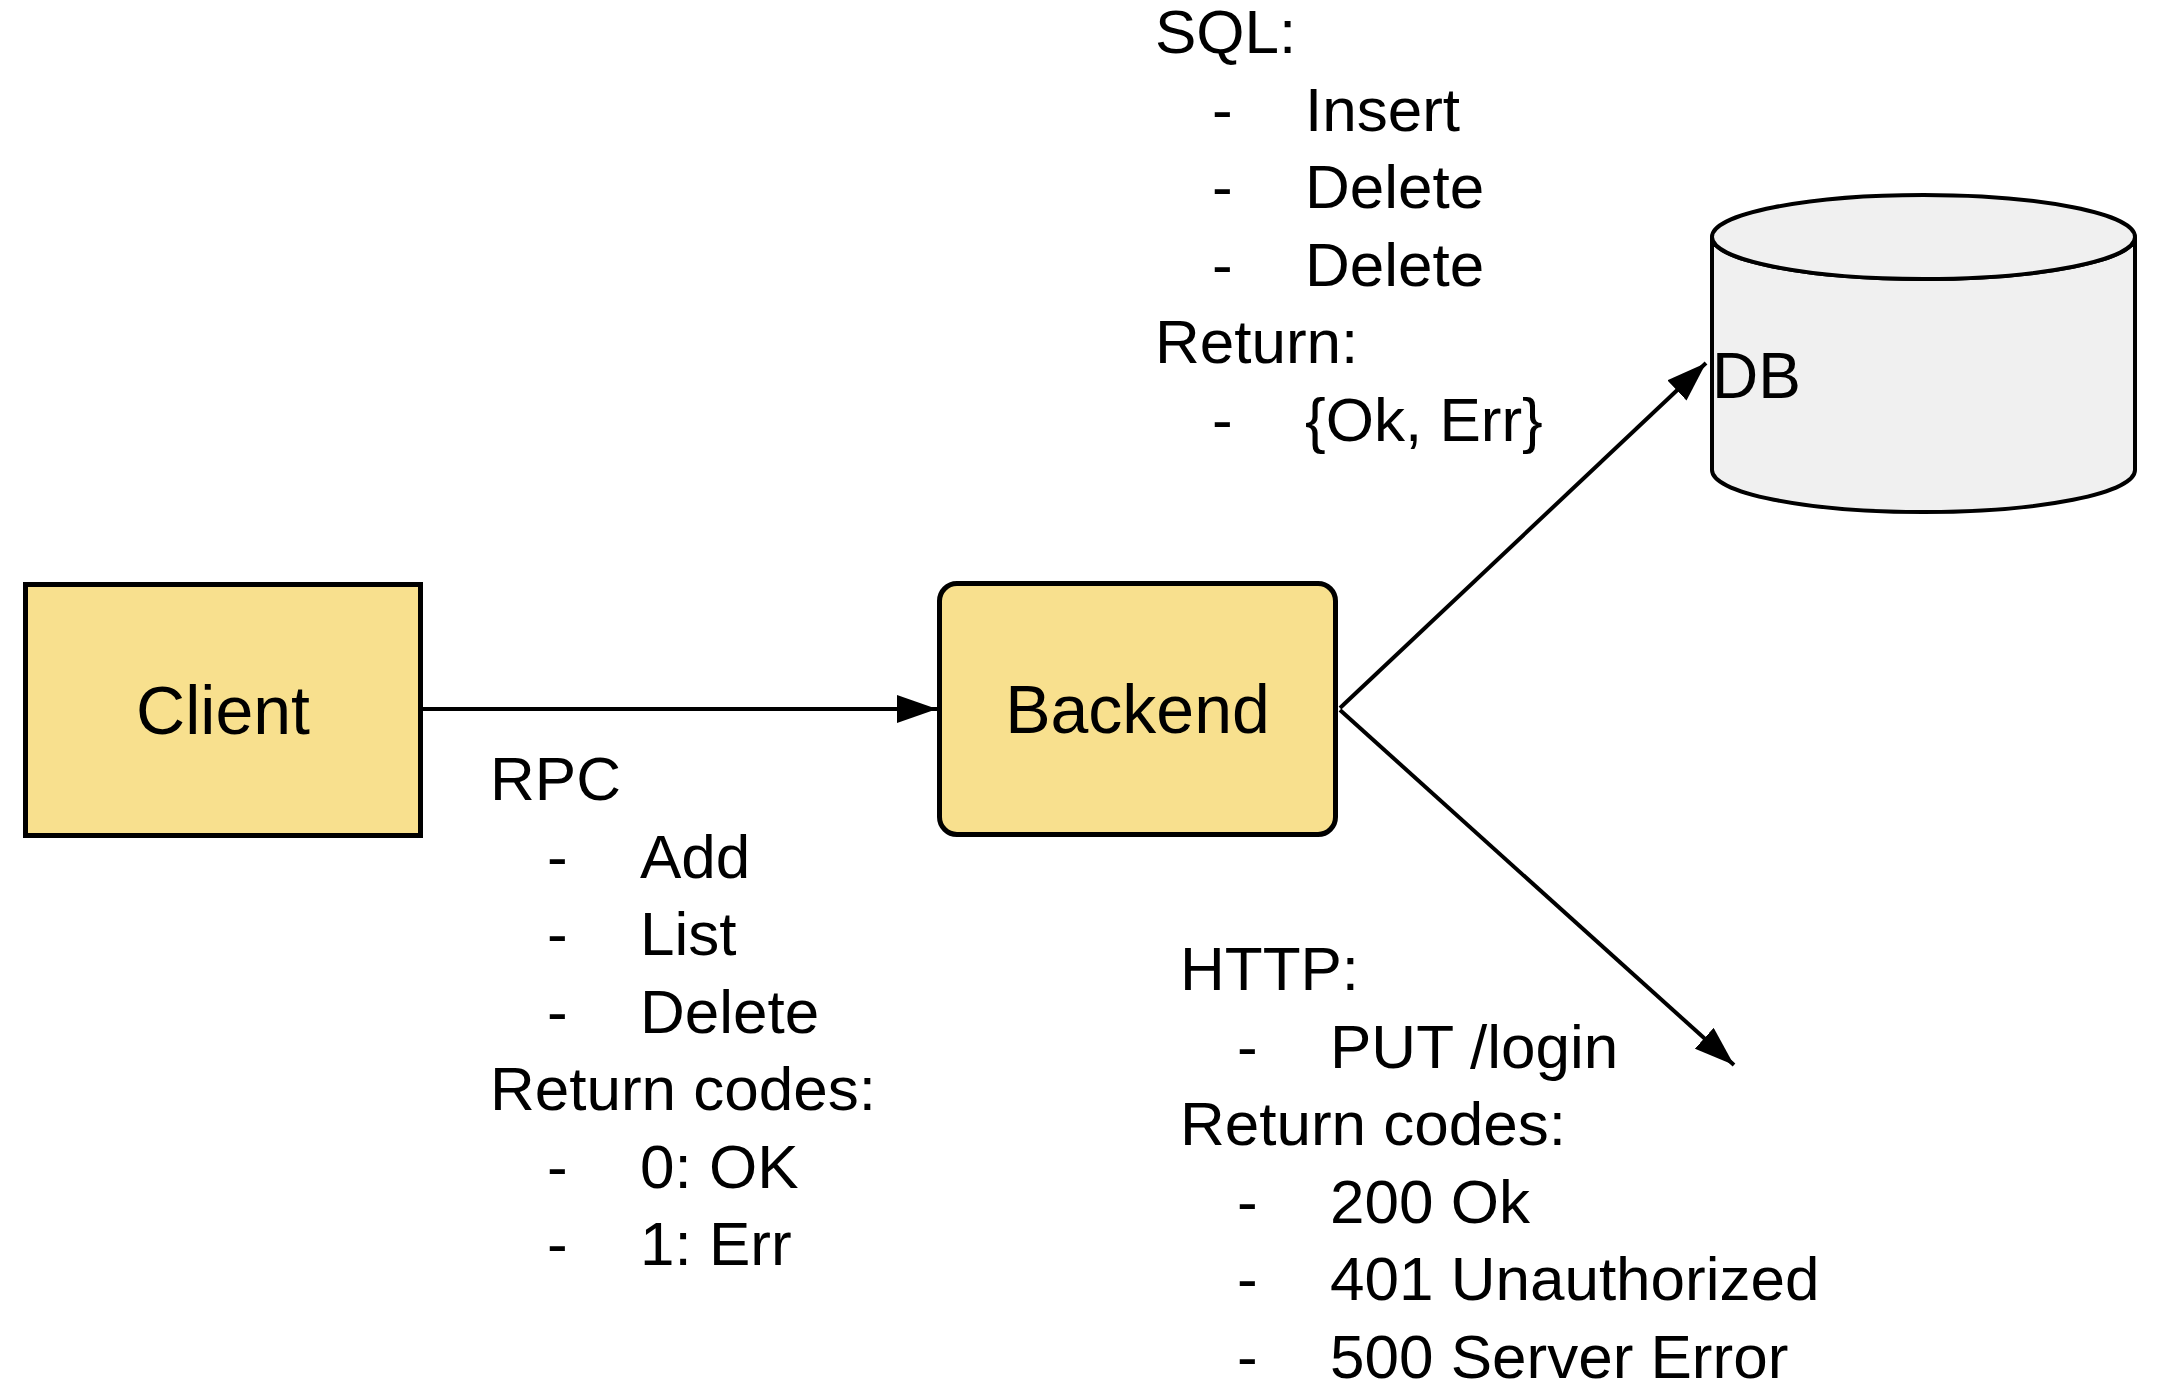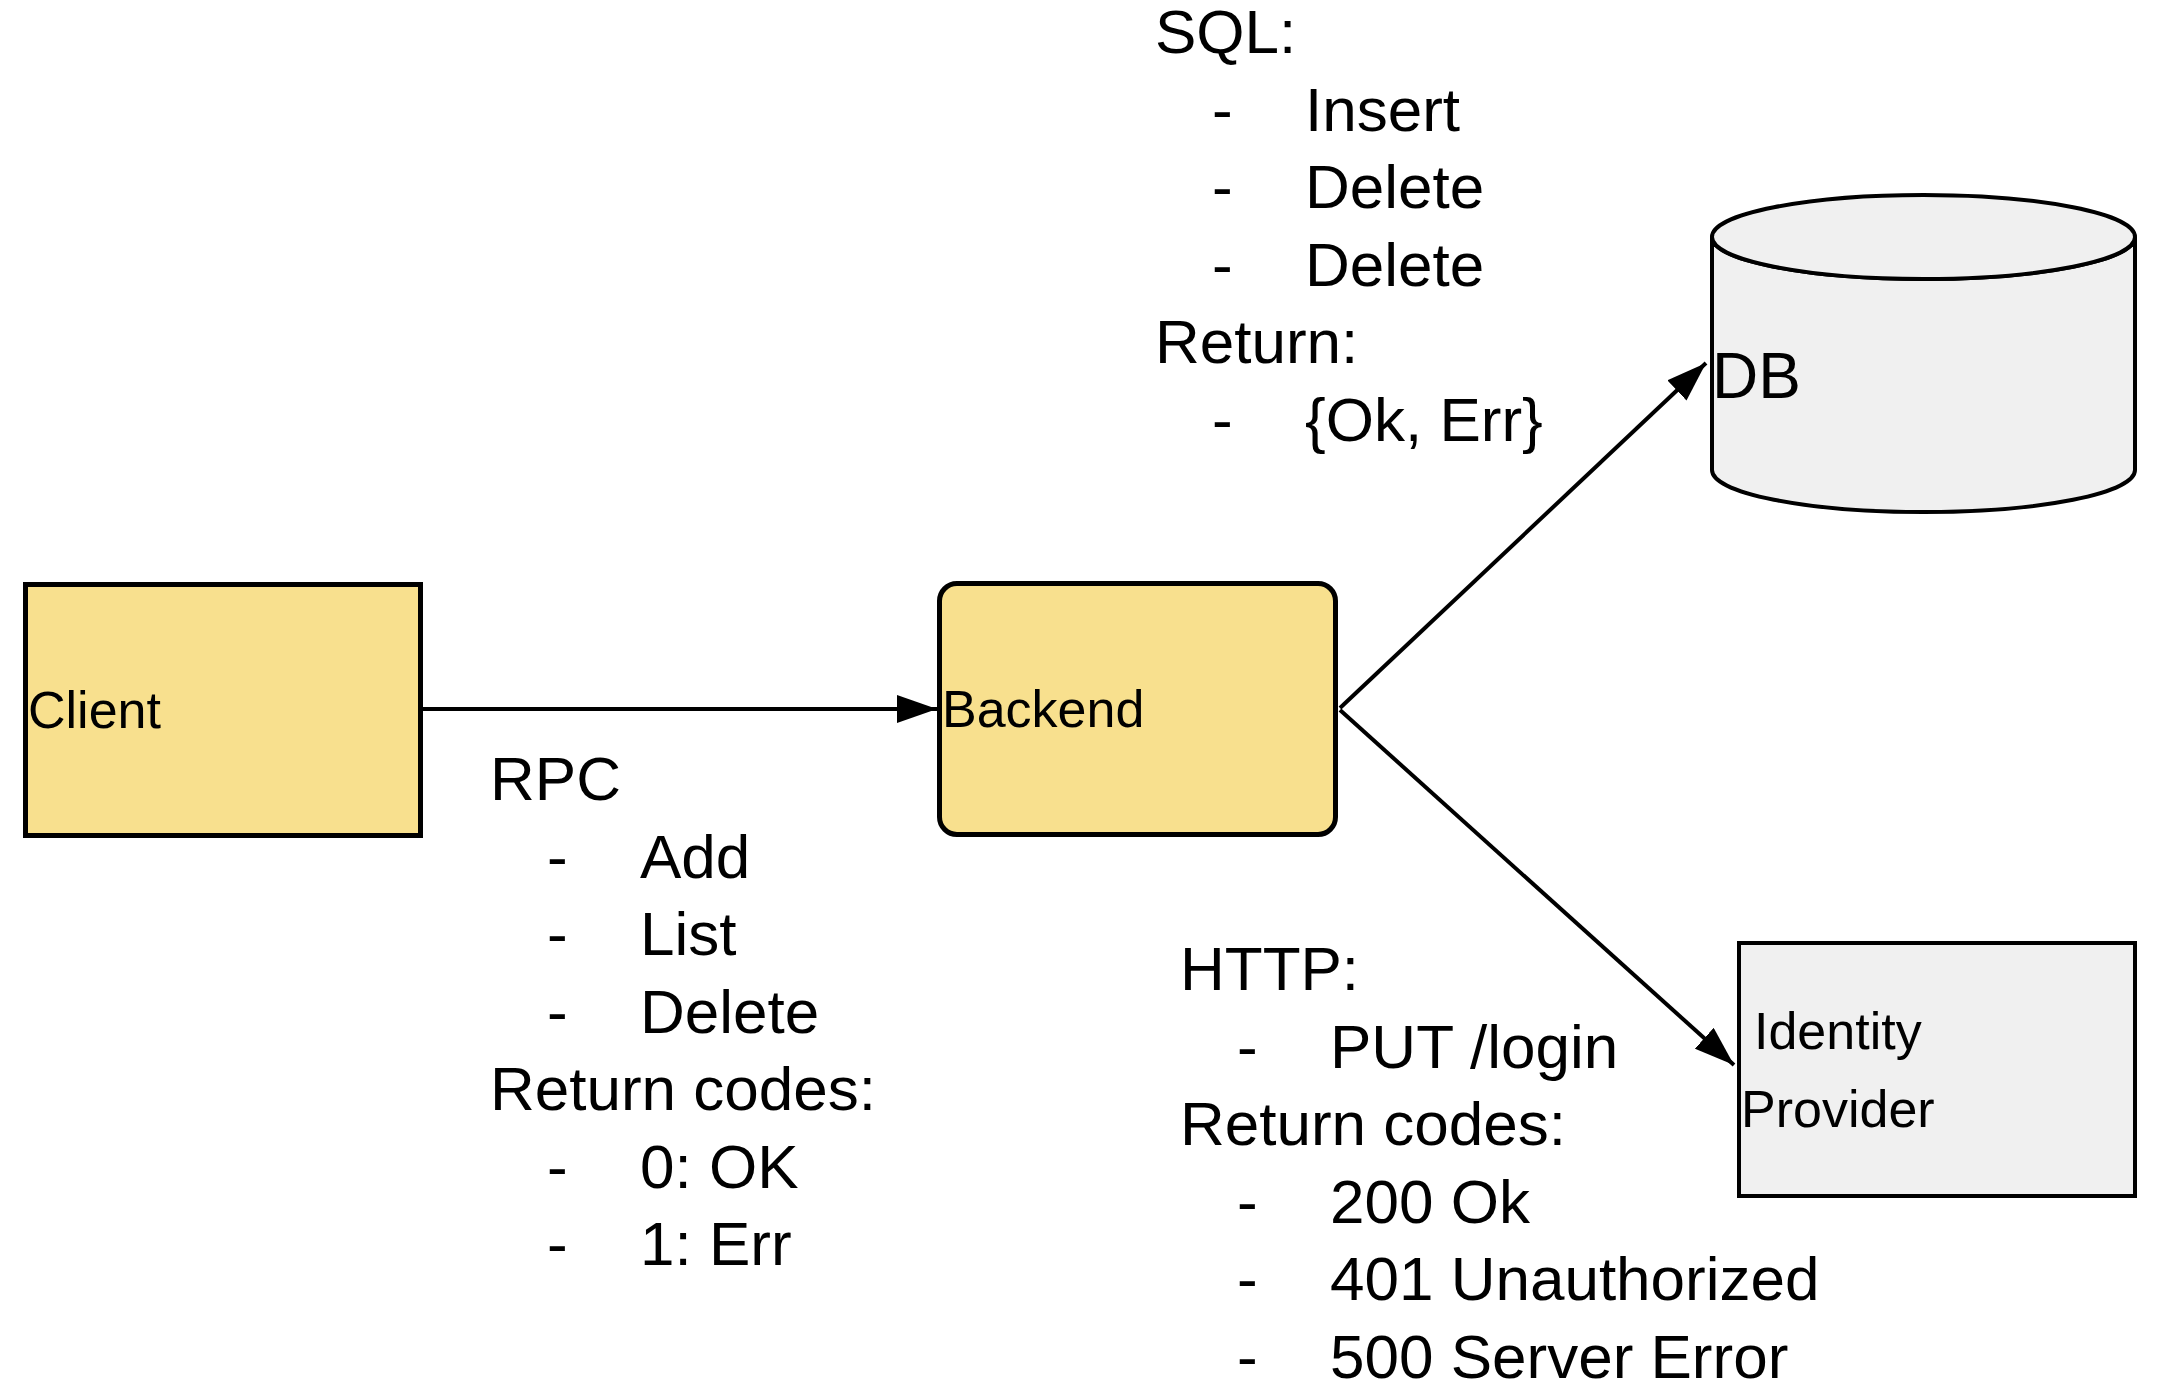--- a/index.html
+++ b/index.html
@@ -16,22 +16,23 @@
     position: absolute;
     left: 0; top: 0;
     width: 2178px; height: 1398px;
   }
   
   .node {
     position: absolute;
     box-sizing: border-box;
     display: flex;
     align-items: center;
+    justify-content: center;
     text-align: center;
-    font-size: 52px;
+    font-size: 68px;
     line-height: 78px;
   }
   .node.yellow {
     background: #F8E08E;
     border: 5px solid #000;
   }
   .node.gray {
     background: #F0F0F0;
     border: 4px solid #000;
   }
@@ -93,26 +94,20 @@
   </svg>
 
   <div class="node yellow node-client">
     <span>Client</span>
   </div>
 
   <div class="node yellow node-backend">
     <span>Backend</span>
   </div>
 
-  <div class="node gray node-idp">
-    <span>
-      <span>Identity</span><br>
-      <span>Provider</span>
-    </span>
-  </div>
 
   <div class="db-label">DB</div>
 
   <div class="note note-sql">
     <div class="line head">
         <span>SQL:</span>
       </div>
     <div class="line item">
         <span class="dash">-</span>
         <span class="itemtext">Insert</span>

